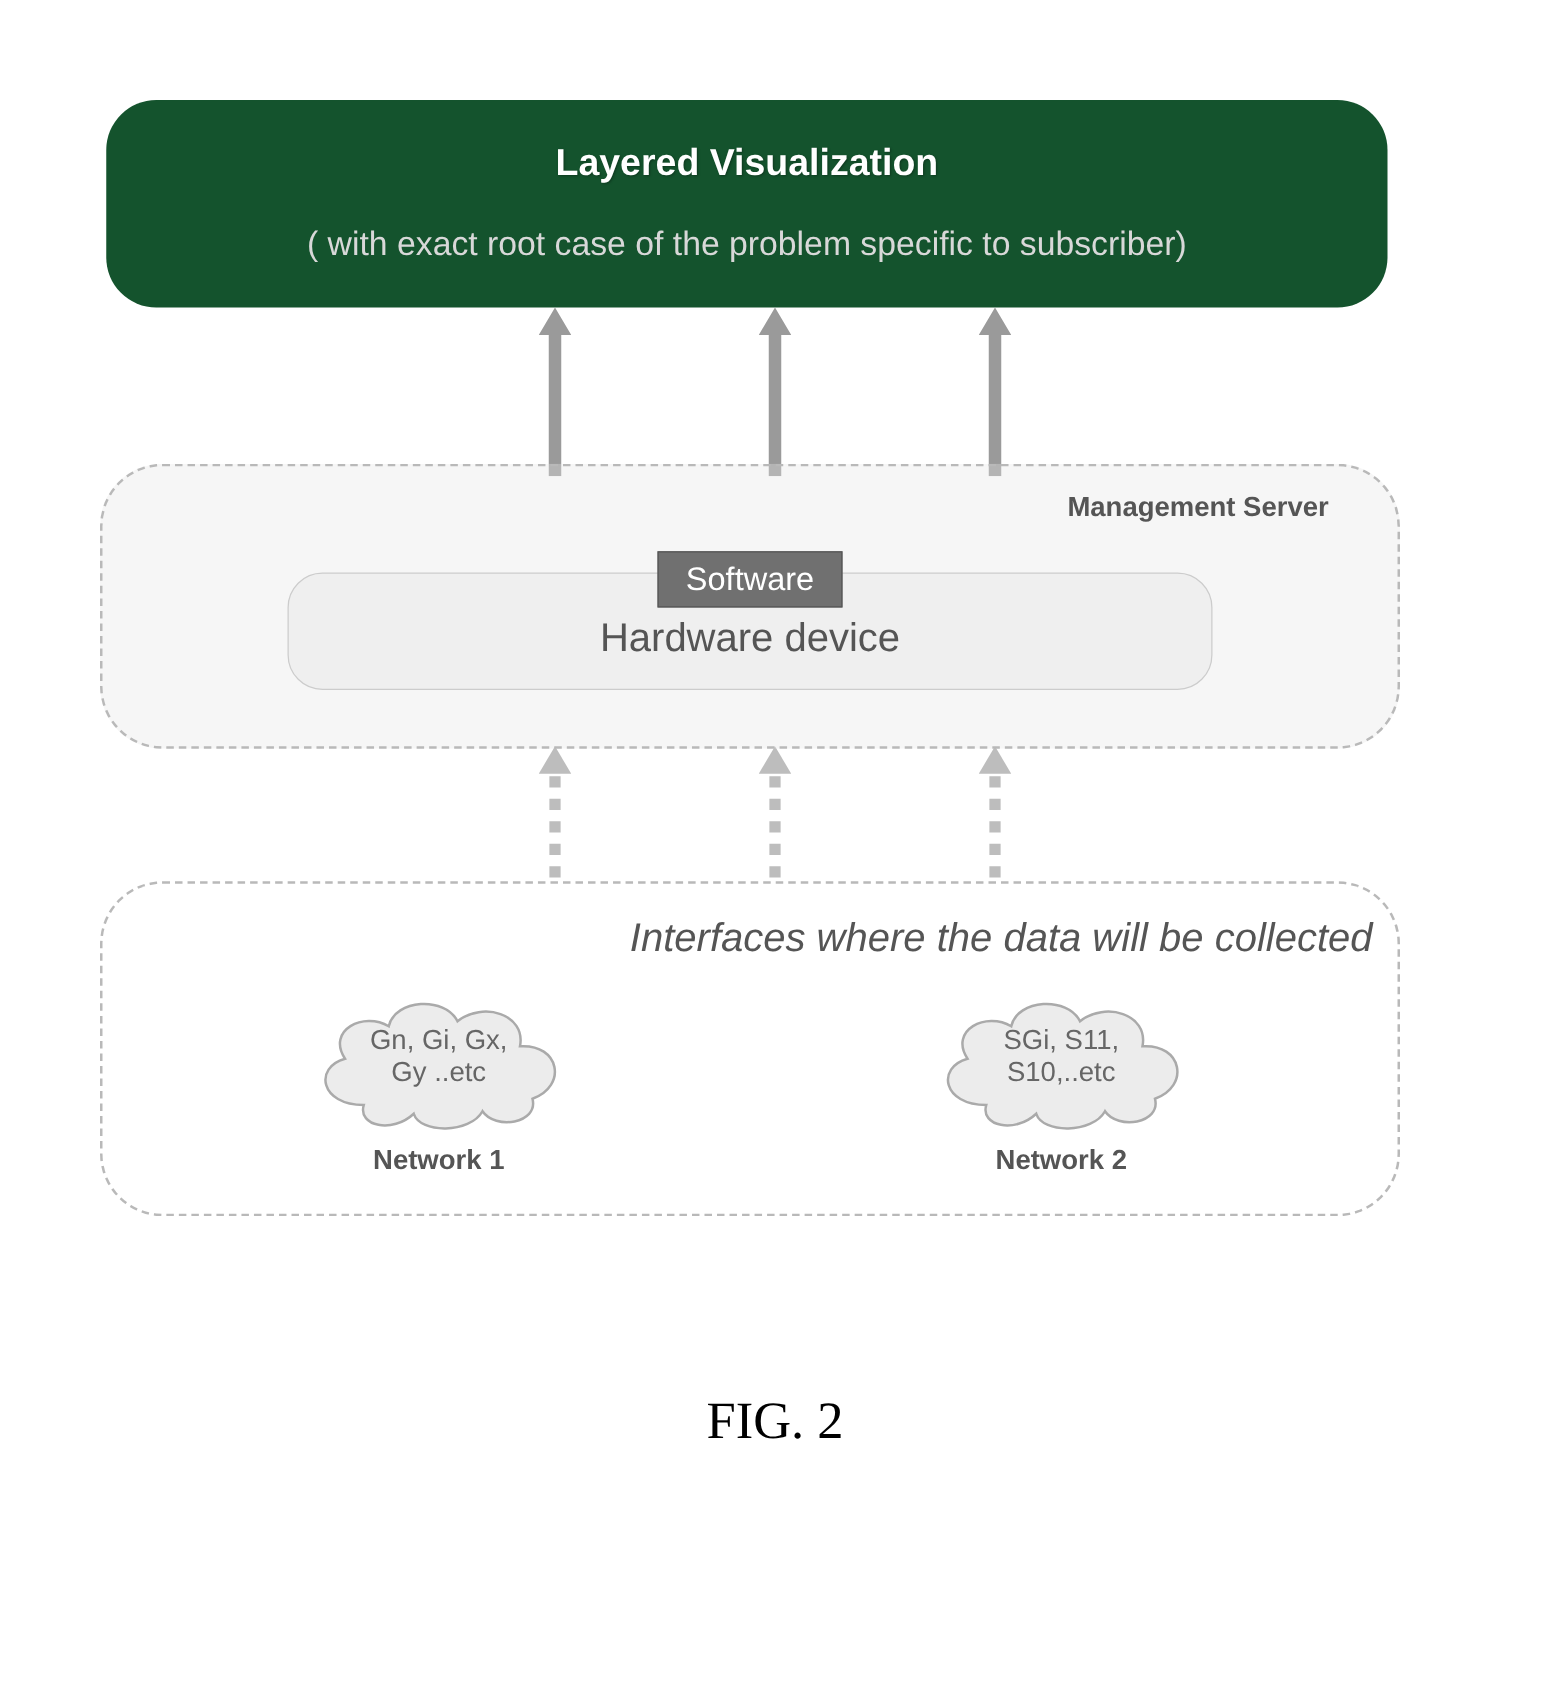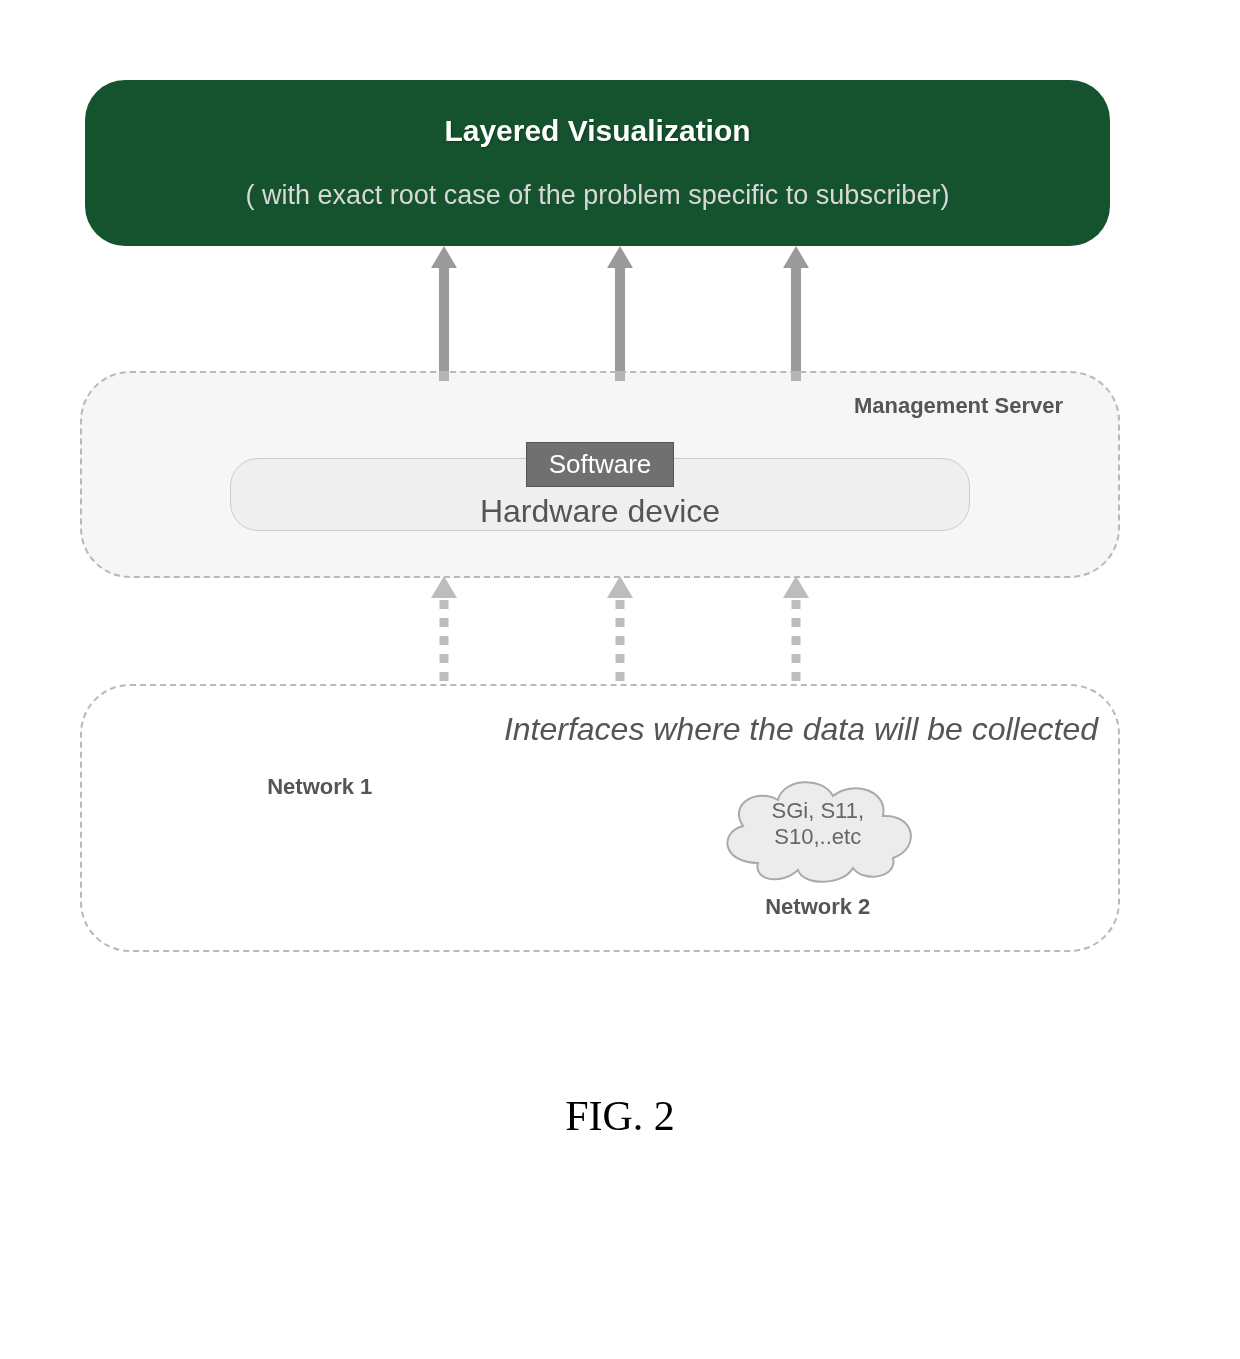--- a/index.html
+++ b/index.html
@@ -70,20 +70,21 @@
     color: #555;
   }
   .hw-box {
     width: 740px;
     margin: 55px auto 0 auto;
     border: 1px solid #ccc;
     border-radius: 28px;
     background: rgba(230,230,230,0.45);
     position: relative;
     text-align: center;
+    padding-bottom: 22px;
   }
   .sw-box {
     display: inline-block;
     margin-top: -22px;
     background: #707070;
     color: #fff;
     padding: 6px 22px;
     font-size: 26px;
     border: 1px solid #555;
   }
@@ -199,20 +200,29 @@
       <polygon points="13,0 26,22 0,22" fill="#bdbdbd"></polygon>
       <line x1="13" y1="24" x2="13" y2="112" stroke="#bdbdbd" stroke-width="9" stroke-dasharray="9 9"></line>
     </svg>
   </div>
 
   <div class="iface-box">
     <div class="iface-title">Interfaces where the data will be collected</div>
     <div class="clouds-row">
 
       <div class="cloud-col">
+        <div class="cloud">
+          <svg width="230" height="120" viewBox="0 0 230 120">
+            <path d="M55 95 C20 95 15 65 40 58 C25 35 55 20 75 32 C80 10 120 8 130 28 C150 12 185 22 180 48 C212 46 218 80 190 90 C195 110 160 115 150 100 C140 118 100 118 95 102 C78 118 50 112 55 95 Z" fill="#ececec" stroke="#aaa" stroke-width="2"></path>
+          </svg>
+          <div class="cloud-text">
+            <span>Gn, Gi, Gx,</span><br>
+            <span>Gy ..etc</span>
+          </div>
+        </div>
         <div class="net-label">Network 1</div>
       </div>
 
       <div class="cloud-col">
         <div class="cloud">
           <svg width="230" height="120" viewBox="0 0 230 120">
             <path d="M55 95 C20 95 15 65 40 58 C25 35 55 20 75 32 C80 10 120 8 130 28 C150 12 185 22 180 48 C212 46 218 80 190 90 C195 110 160 115 150 100 C140 118 100 118 95 102 C78 118 50 112 55 95 Z" fill="#ececec" stroke="#aaa" stroke-width="2"></path>
           </svg>
           <div class="cloud-text">
             <span>SGi, S11,</span><br>

